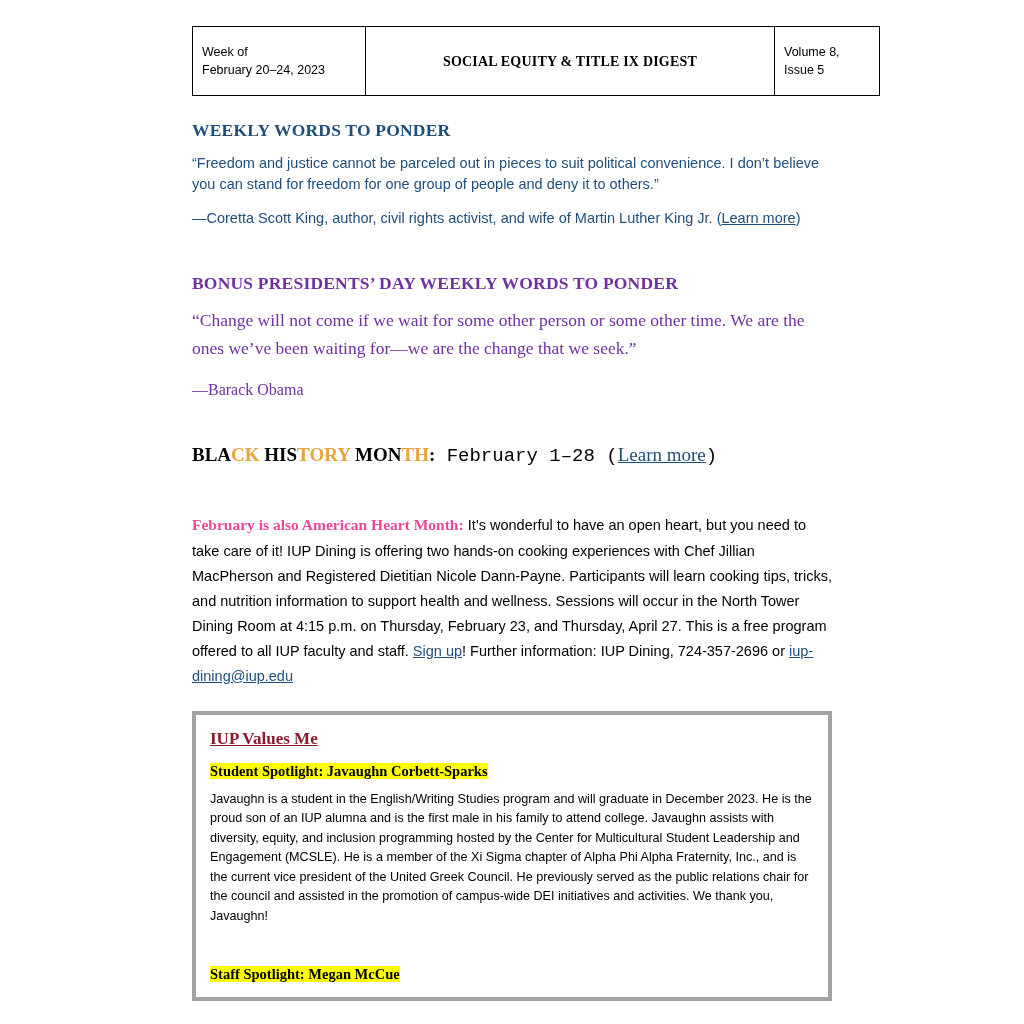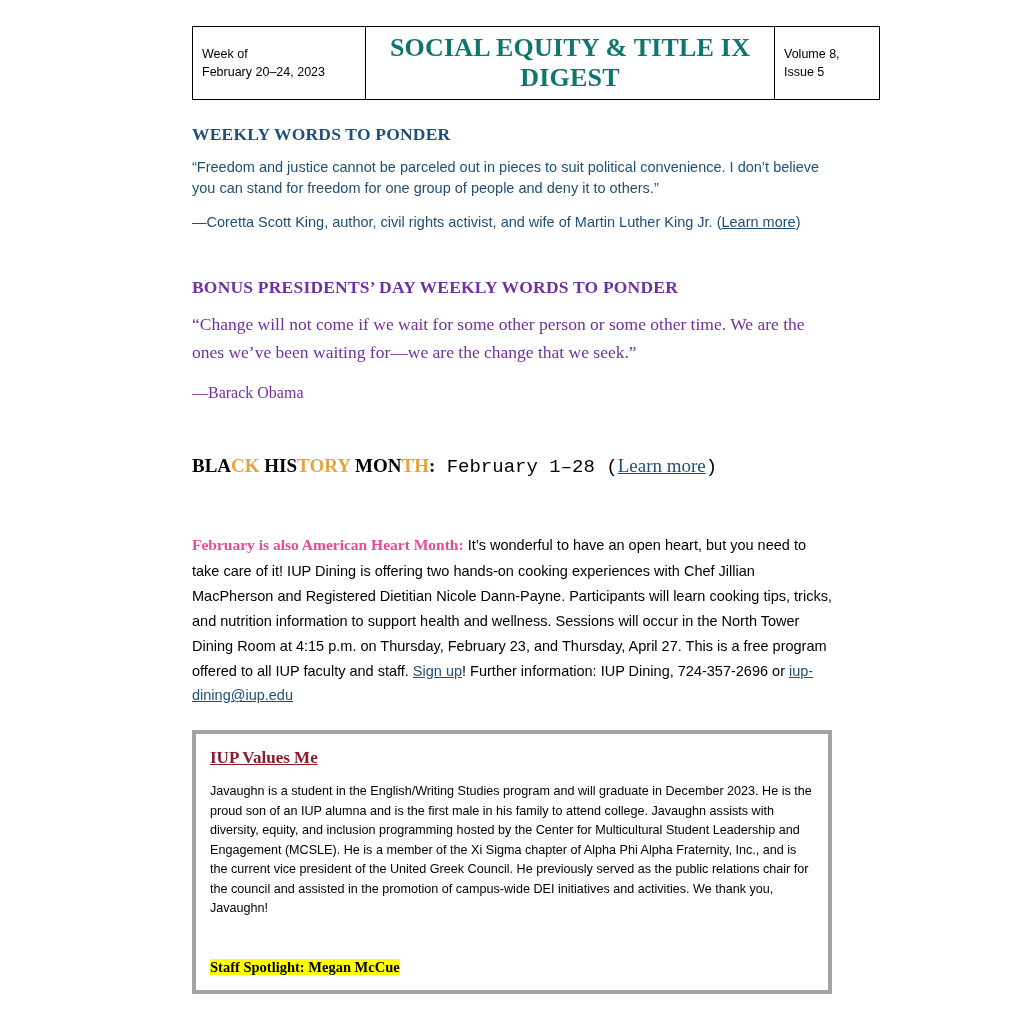--- a/index.html
+++ b/index.html
@@ -31,39 +31,39 @@
   .mh-cell {
     display: table-cell;
     border: 1px solid #000;
     vertical-align: middle;
     padding: 16px 9px;
   }
   .mh-left  { width: 154px; font-size: 12.5px; line-height: 1.45; }
   .mh-mid   { width: 400px; text-align: center; padding: 6px 4px; }
   .mh-right { width: 86px; font-size: 12.5px; line-height: 1.45; }
   .mh-title {
-    color: #0f766e;
-    font-family: "Liberation Serif", serif;
-    font-weight: bold;
-    font-size: 26px;
+    color: #000000;
+    font-family: "Liberation Serif", serif;
+    font-weight: bold;
+    font-size: 14px;
     letter-spacing: .2px;
   }
 
   
   h2.sec {
     font-family: "Liberation Serif", serif;
     font-size: 17.5px;
     font-weight: bold;
     margin: 0 0 12px 0;
     letter-spacing: .2px;
   }
   .sec-blue { color: #1f4e79; }
   .sec-purple { color: #7030a0; }
 
-  p { margin: 8px 0 10px 0; }
+  p { margin: 0 0 10px 0; }
 
   .quote-blue {
     color: #1f4e79;
     font-size: 14.5px;
     line-height: 1.42;
     margin-bottom: 14px;
   }
   .attr-blue {
     color: #1f4e79;
     font-size: 14.5px;
@@ -190,20 +190,23 @@
 
   <div class="spacer-lg"></div>
 
   <p class="heart-block">
     <span class="heart-lead">February is also American Heart Month:</span><span> It’s wonderful to have an open heart, but you need to take care of it! IUP Dining is offering two hands-on cooking experiences with Chef Jillian MacPherson and Registered Dietitian Nicole Dann-Payne. Participants will learn cooking tips, tricks, and nutrition information to support health and wellness. Sessions will occur in the North Tower Dining Room at 4:15 p.m. on Thursday, February 23, and Thursday, April 27. This is a free program offered to all IUP faculty and staff. </span><a href="#">Sign up</a><span>! Further information: IUP Dining, 724-357-2696 or </span><a href="#">iup-dining@iup.edu</a>
   </p>
 
   <div class="values-box">
     <div class="values-title">IUP Values Me</div>
 
+    <p class="spot-head">
+      <span class="hl">Student Spotlight:</span><span class="hl"> Javaughn Corbett-Sparks</span>
+    </p>
     <p class="spot-body">Javaughn is a student in the English/Writing Studies program and will graduate in December 2023. He is the proud son of an IUP alumna and is the first male in his family to attend college. Javaughn assists with diversity, equity, and inclusion programming hosted by the Center for Multicultural Student Leadership and Engagement (MCSLE). He is a member of the Xi Sigma chapter of Alpha Phi Alpha Fraternity, Inc., and is the current vice president of the United Greek Council. He previously served as the public relations chair for the council and assisted in the promotion of campus-wide DEI initiatives and activities. We thank you, Javaughn!</p>
 
     <div class="spot-gap"></div>
 
     <p class="spot-head">
       <span class="hl">Staff Spotlight:</span><span class="hl"> Megan McCue</span>
     </p>
   </div>
 
 </div>

